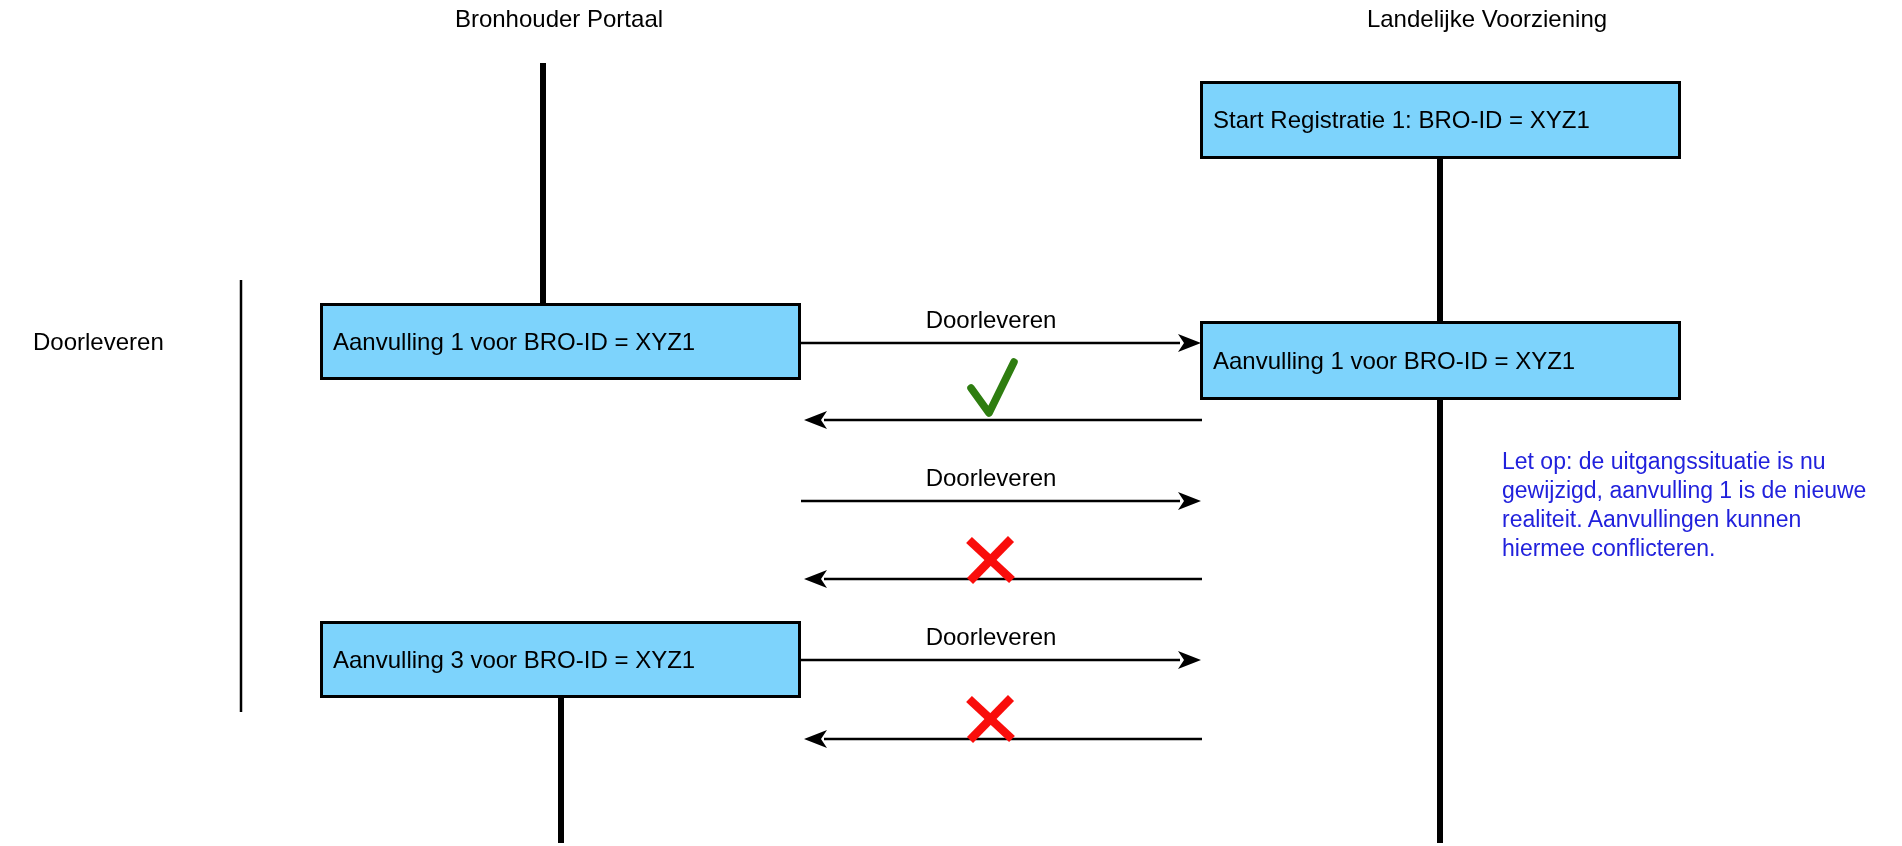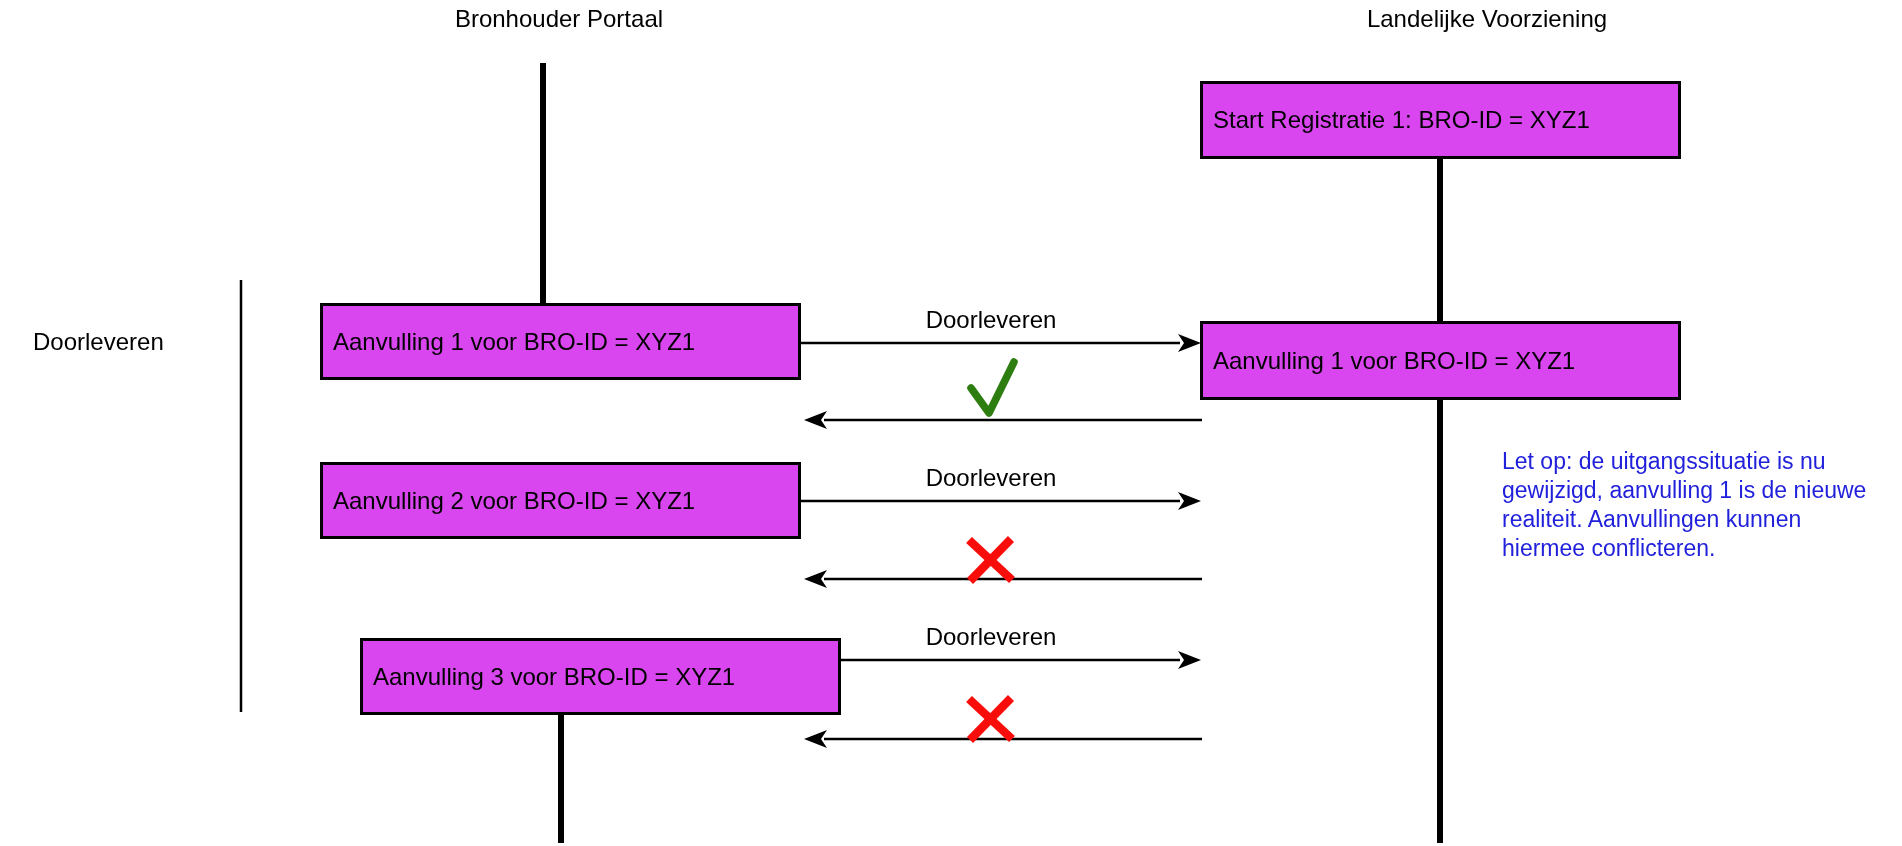--- a/index.html
+++ b/index.html
@@ -35,21 +35,21 @@
     line-height: 24px;
     color: #000;
     white-space: nowrap;
   }
   .label.centered { text-align: center; }
 
   .box {
     position: absolute;
     box-sizing: border-box;
     border: 3px solid #000;
-    background: #d946ef;
+    background: #7dd3fc;
     display: flex;
     align-items: center;
     padding-left: 10px;
     font-size: 24px;
     color: #000;
     white-space: nowrap;
   }
 
   .note {
     position: absolute;
@@ -102,22 +102,21 @@
   </svg>
 
   <div class="label centered" style="left:409px; top:7px; width:300px;">Bronhouder Portaal</div>
   <div class="label centered" style="left:1337px; top:7px; width:300px;">Landelijke Voorziening</div>
 
   <div class="label" style="left:33px; top:330px;">Doorleveren</div>
 
   <div class="box" style="left:1200px; top:81px;  width:481px; height:78px;">Start Registratie 1: BRO-ID = XYZ1</div>
   <div class="box" style="left:320px;  top:303px; width:481px; height:77px;">Aanvulling 1 voor BRO-ID = XYZ1</div>
   <div class="box" style="left:1200px; top:321px; width:481px; height:79px;">Aanvulling 1 voor BRO-ID = XYZ1</div>
-  <div class="box" style="left:320px;  top:462px; width:481px; height:77px;">Aanvulling 2 voor BRO-ID = XYZ1</div>
-  <div class="box" style="left:320px;  top:638px; width:481px; height:77px;margin-left:40px;">Aanvulling 3 voor BRO-ID = XYZ1</div>
+  <div class="box" style="left:320px;  top:621px; width:481px; height:77px;">Aanvulling 3 voor BRO-ID = XYZ1</div>
 
   <div class="label centered" style="left:843px; top:308px; width:296px;">Doorleveren</div>
   <div class="label centered" style="left:843px; top:466px; width:296px;">Doorleveren</div>
   <div class="label centered" style="left:843px; top:625px; width:296px;">Doorleveren</div>
 
   <div class="note">
     <div>Let op: de uitgangssituatie is nu</div>
     <div>gewijzigd, aanvulling 1 is de nieuwe</div>
     <div>realiteit. Aanvullingen kunnen</div>
     <div>hiermee conflicteren.</div>

